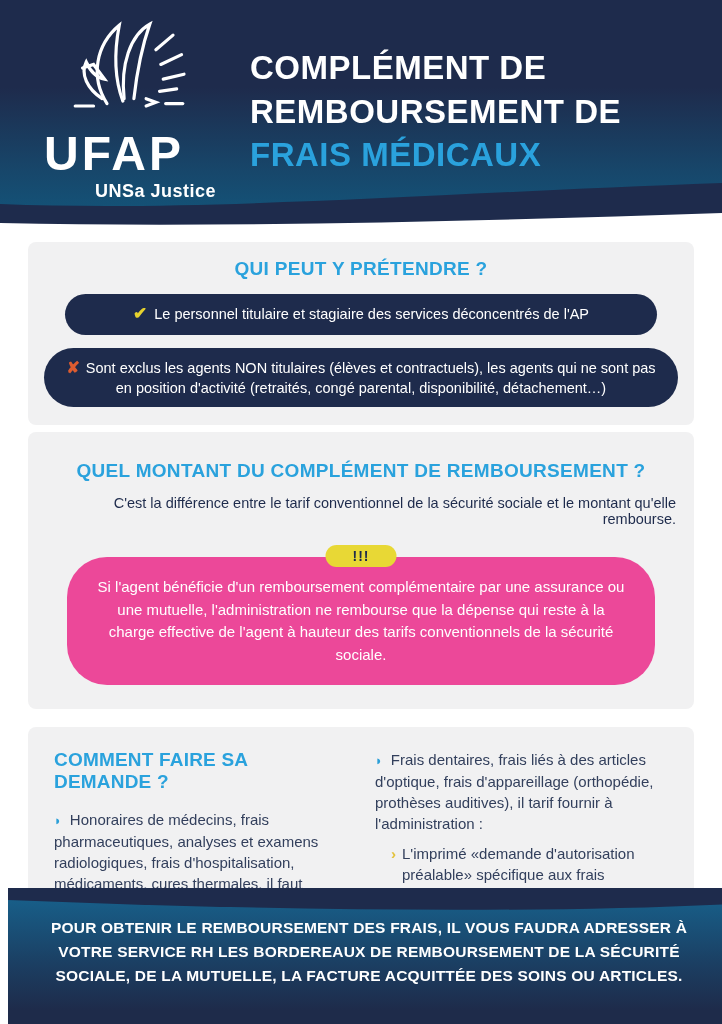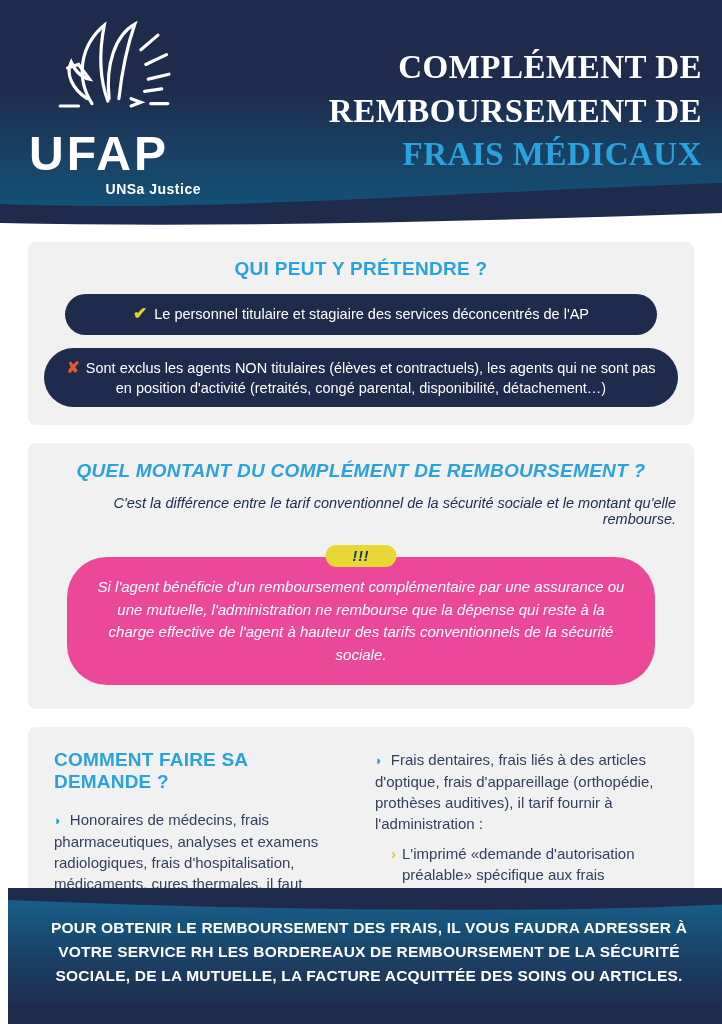--- a/index.html
+++ b/index.html
@@ -6,46 +6,46 @@
   body { background:#ffffff; font-family:"Liberation Sans", sans-serif; }
   .page { position:relative; width:722px; height:1024px; background:#ffffff; overflow:hidden; }
 
   
   .header {
     position:relative; width:722px; height:230px;
     background:linear-gradient(180deg,#1e2b4c 0%, #1e2b4c 38%, #17476b 75%, #12587e 100%);
     display:flex;
   }
   .header-wave { position:absolute; left:0; bottom:0; width:722px; height:50px; display:block; }
-  .logo-area { width:250px; padding:18px 0 0 29px; position:relative; z-index:2; }
+  .logo-area { width:250px; padding:18px 0 0 44px; position:relative; z-index:2; }
   .logo-bird { display:block; margin-left:10px; }
   .logo-word { color:#ffffff; font-size:48px; font-weight:800; letter-spacing:3px; line-height:1; margin-top:2px; }
-  .logo-sub { color:#ffffff; font-size:14px; font-weight:700; text-align:right; width:172px; margin-top:3px; letter-spacing:0.5px; }
-  .title-area { flex:1; padding-top:46px; padding-right:20px; text-align:right; z-index:2;font-family:Liberation Serif, serif; }
+  .logo-sub { color:#ffffff; font-size:18px; font-weight:700; text-align:right; width:172px; margin-top:3px; letter-spacing:0.5px; }
+  .title-area { flex:1; padding-top:46px; padding-right:20px; text-align:left; z-index:2; }
   .title-line { color:#ffffff; font-size:33px; font-weight:800; line-height:1.32; letter-spacing:0.5px; }
   .title-line.accent { color:#2aa2dd; }
 
   
   .card {
     background:#f1f1f2; border-radius:8px; margin:0 28px;
   }
   .card-title { color:#2aa2dd; font-size:19px; font-weight:800; text-align:center; letter-spacing:0.3px; }
 
   .card-1 { margin-top:12px; padding:16px 14px 18px; }
   .pill {
     background:#1e2b4c; color:#ffffff; border-radius:999px;
     font-size:14.5px; line-height:1.35; text-align:center;
     padding:9px 18px; margin:0 auto;
   }
   .pill-1 { max-width:592px; margin-top:14px; }
   .pill-2 { max-width:634px; margin-top:13px; }
   .icon-check { color:#e6d22e; font-weight:800; font-size:17px; margin-right:7px; }
   .icon-cross { color:#dd5c30; font-weight:800; font-size:16px; margin-right:6px; }
 
-  .card-2 { margin-top:18px; padding:17px 18px 24px;font-style:italic; }
+  .card-2 { margin-top:7px; padding:28px 18px 24px; }
   .card-2 .intro { color:#1e2b4c; font-size:14.5px; text-align:right; margin-top:13px; }
   .warning-wrap { position:relative; max-width:588px; margin:30px auto 0; }
   .warning-box {
     background:#ec4899; color:#ffffff; border-radius:40px;
     font-size:15px; line-height:1.5; text-align:center; padding:19px 26px;
   }
   .warning-badge {
     position:absolute; top:-12px; left:50%; transform:translateX(-50%);
     background:#e8d835; color:#1e2b4c; font-weight:800; font-size:14px;
     padding:3px 27px; border-radius:999px; letter-spacing:1px;

